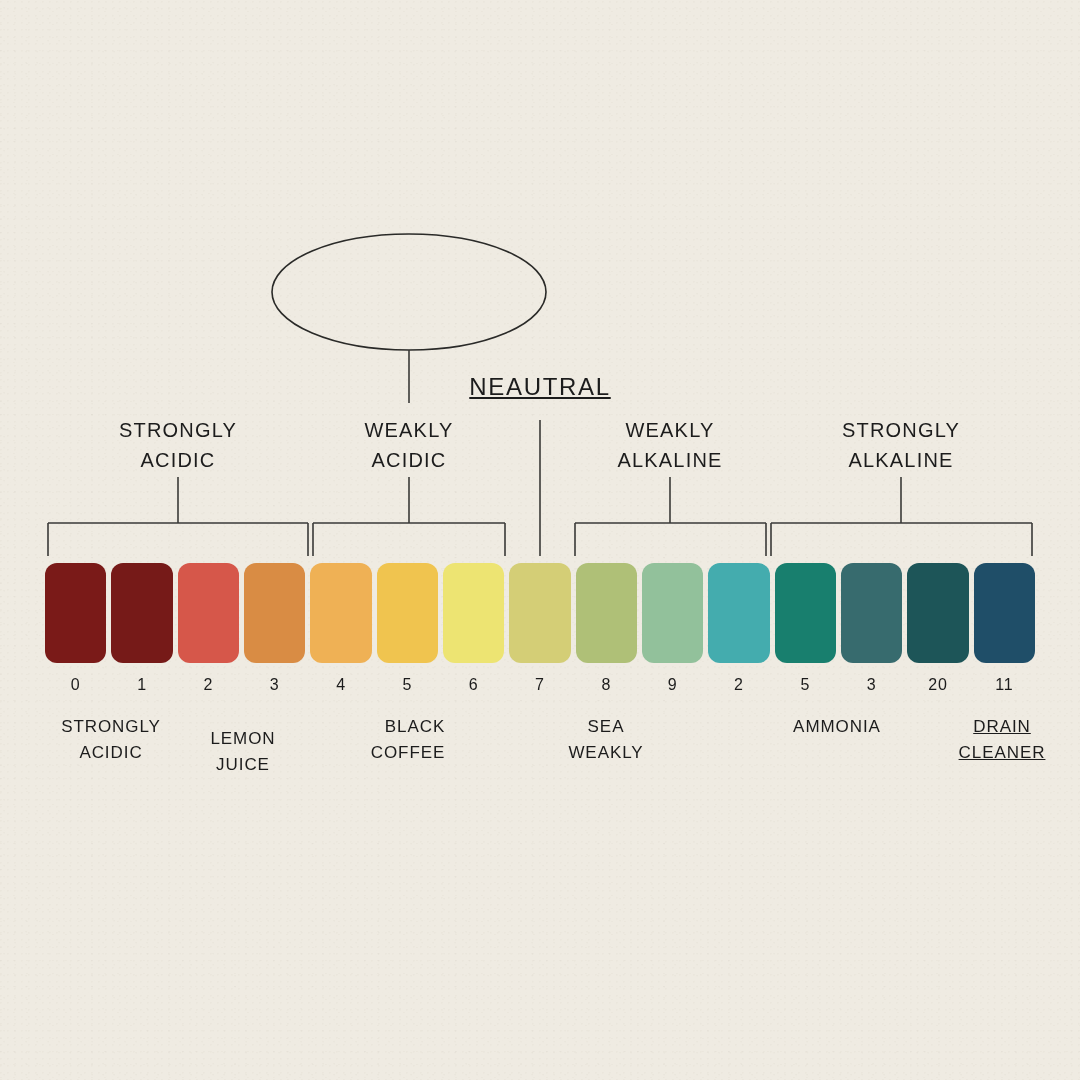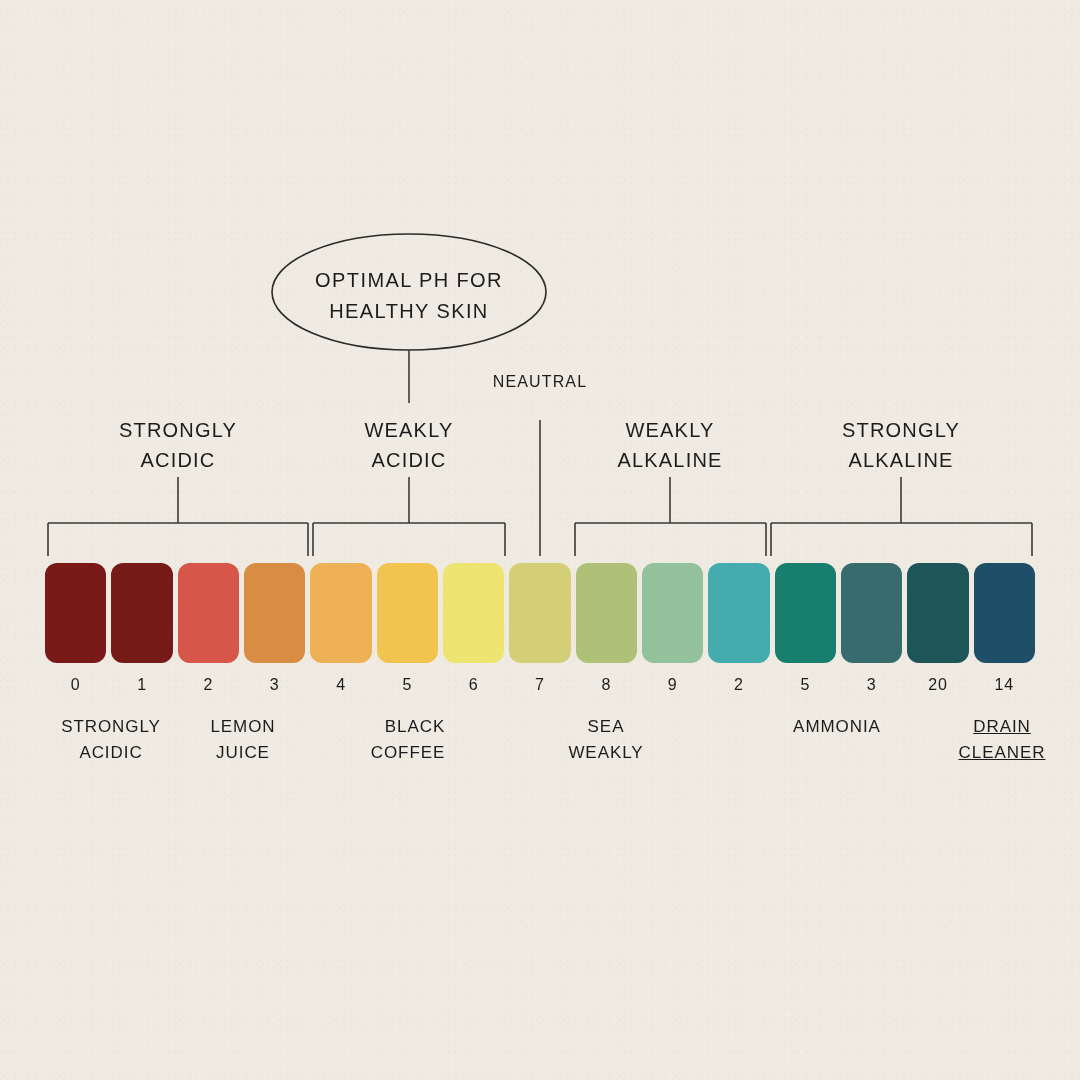--- a/index.html
+++ b/index.html
@@ -68,22 +68,23 @@
     color: #1C1C1C;
   }
 
   .bubble-label {
     font-size: 20px;
     letter-spacing: 0.07em;
     line-height: 1.55;
   }
 
   .neutral-label {
-    font-size: 16px;
+    font-size: 24px;
     letter-spacing: 0.07em;
+    text-decoration: underline;
   }
 
   .band-label {
     font-size: 20px;
     letter-spacing: 0.06em;
     line-height: 1.5;
   }
 
   
   #strip {
@@ -156,22 +157,20 @@
     <path class="stroke" d="M409 477 L409 523"></path>
     <path class="stroke" d="M670 477 L670 523"></path>
     <path class="stroke" d="M901 477 L901 523"></path>
 
     <path class="stroke" d="M48 523 L48 556 M48 523 L308 523 M308 523 L308 556"></path>
     <path class="stroke" d="M313 523 L313 556 M313 523 L505 523 M505 523 L505 556"></path>
     <path class="stroke" d="M575 523 L575 556 M575 523 L766 523 M766 523 L766 556"></path>
     <path class="stroke" d="M771 523 L771 556 M771 523 L1032 523 M1032 523 L1032 556"></path>
   </svg>
 
-  <div class="txt bubble-label" style="left:269px; top:265px; width:280px;">OPTIMAL PH FOR
-HEALTHY SKIN</div>
 
   <div class="txt neutral-label" style="left:440px; top:371px; width:200px;">NEAUTRAL</div>
 
   <div class="txt band-label" style="left:58px; top:415px; width:240px;">STRONGLY
 ACIDIC</div>
 
   <div class="txt band-label" style="left:289px; top:415px; width:240px;">WEAKLY
 ACIDIC</div>
 
   <div class="txt band-label" style="left:550px; top:415px; width:240px;">WEAKLY
@@ -206,27 +205,27 @@
       <div class="num">4</div>
       <div class="num">5</div>
       <div class="num">6</div>
       <div class="num">7</div>
       <div class="num">8</div>
       <div class="num">9</div>
       <div class="num">2</div>
       <div class="num">5</div>
       <div class="num">3</div>
       <div class="num">20</div>
-      <div class="num">14</div>
+      <div class="num">11</div>
     </div>
 
   <div id="captions">
       <div class="caption" style="left: 111px; top: 0px;">STRONGLY
 ACIDIC</div>
-      <div class="caption" style="left: 243px; top: 0px;">LEMON
+      <div class="caption" style="left: 243px; top: 12px;">LEMON
 JUICE</div>
       <div class="caption" style="left: 408px; top: 0px; text-align: right;">BLACK
 COFFEE</div>
       <div class="caption" style="left: 606px; top: 0px;">SEA
 WEAKLY</div>
       <div class="caption" style="left: 837px; top: 0px;">AMMONIA</div>
       <div class="caption" style="left: 1002px; top: 0px; text-decoration: underline;">DRAIN
 CLEANER</div>
     </div>
 

